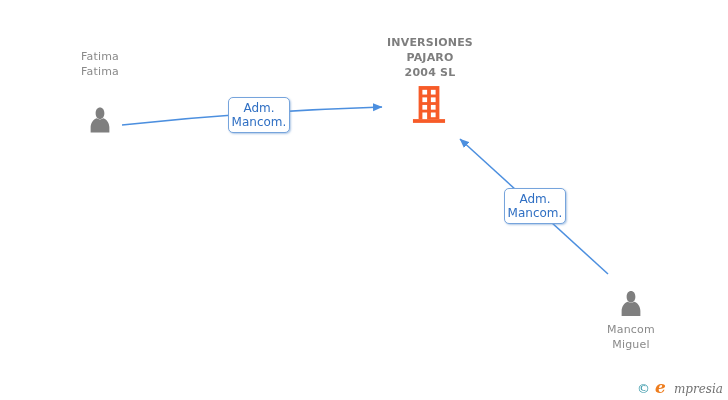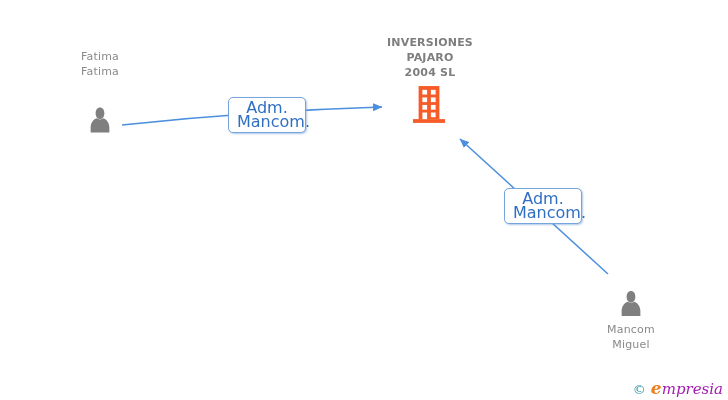--- a/index.html
+++ b/index.html
@@ -42,24 +42,24 @@
     position:absolute;
   }
   .edge-label{
     position:absolute;
     width:60px;
     background:#ffffff;
     border:1px solid #76a4dc;
     border-radius:5px;
     box-shadow:1px 1px 2px rgba(110,155,210,.55);
     text-align:center;
-    font-size:16px;
+    font-size:12px;
     line-height:14px;
     color:#2f6fc3;
-    padding:3px 8px;
+    padding:3px 0;
     cursor:pointer;
   }
   .node{
     cursor:pointer;
   }
   .brand{
     position:absolute;
     right:5px;
     bottom:3px;
     display:flex;
@@ -77,22 +77,23 @@
     font-style:italic;
     line-height:15px;
     white-space:nowrap;
   }
   .brand .word .e{
     color:#ee7d1e;
     font-size:17px;
     font-weight:bold;
   }
   .brand .word .rest{
-    color:#a21caf;
-    font-size:15px;
+    color:#737373;
+    font-size:12px;
+    margin-left:8px;
   }
 </style>
 </head>
 <body>
 
 <div class="stage">
 
   <svg class="edges-svg" viewBox="0 0 728 400">
     <defs>
       <marker id="arrow" markerUnits="userSpaceOnUse" markerWidth="10" markerHeight="9" refX="9" refY="4.5" orient="auto">

